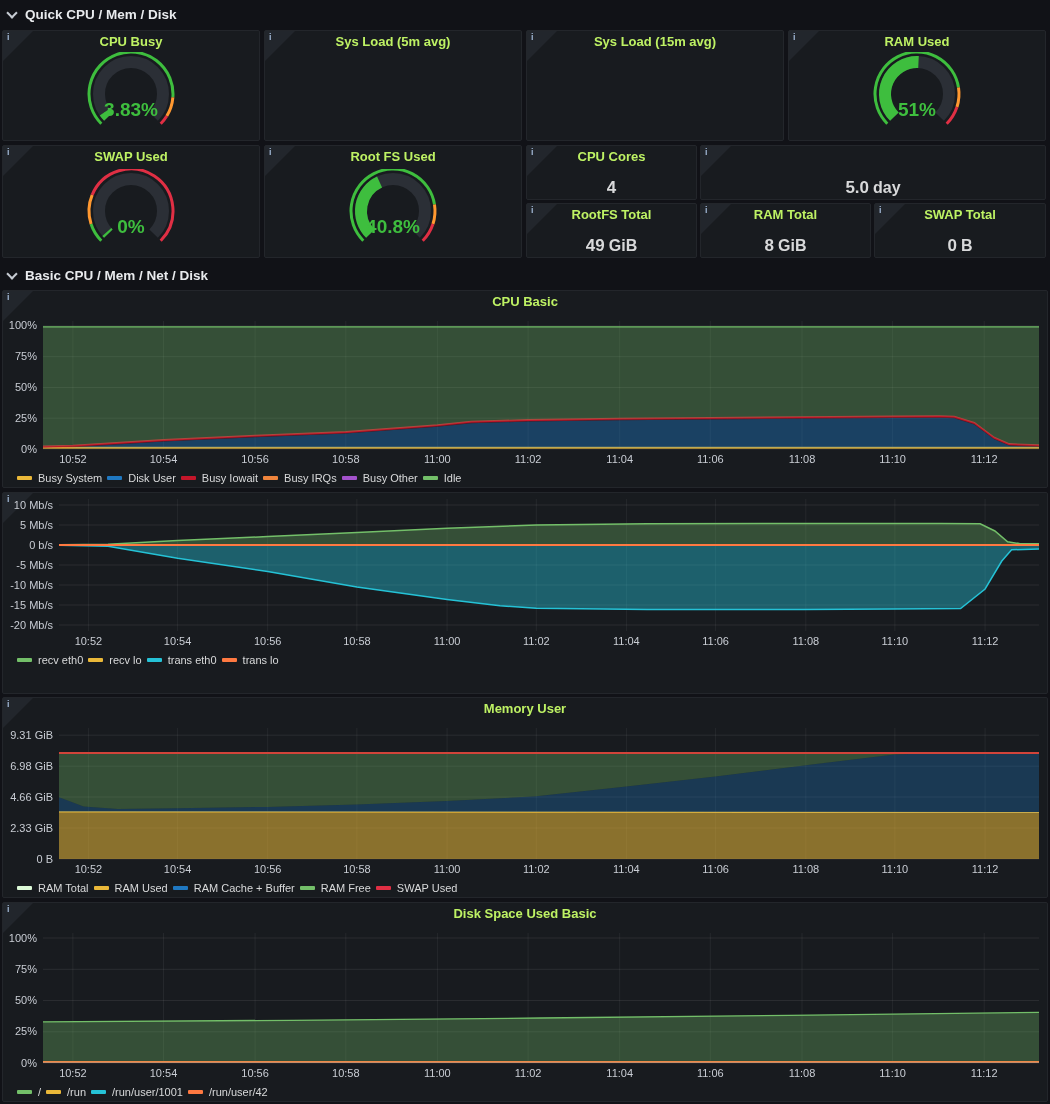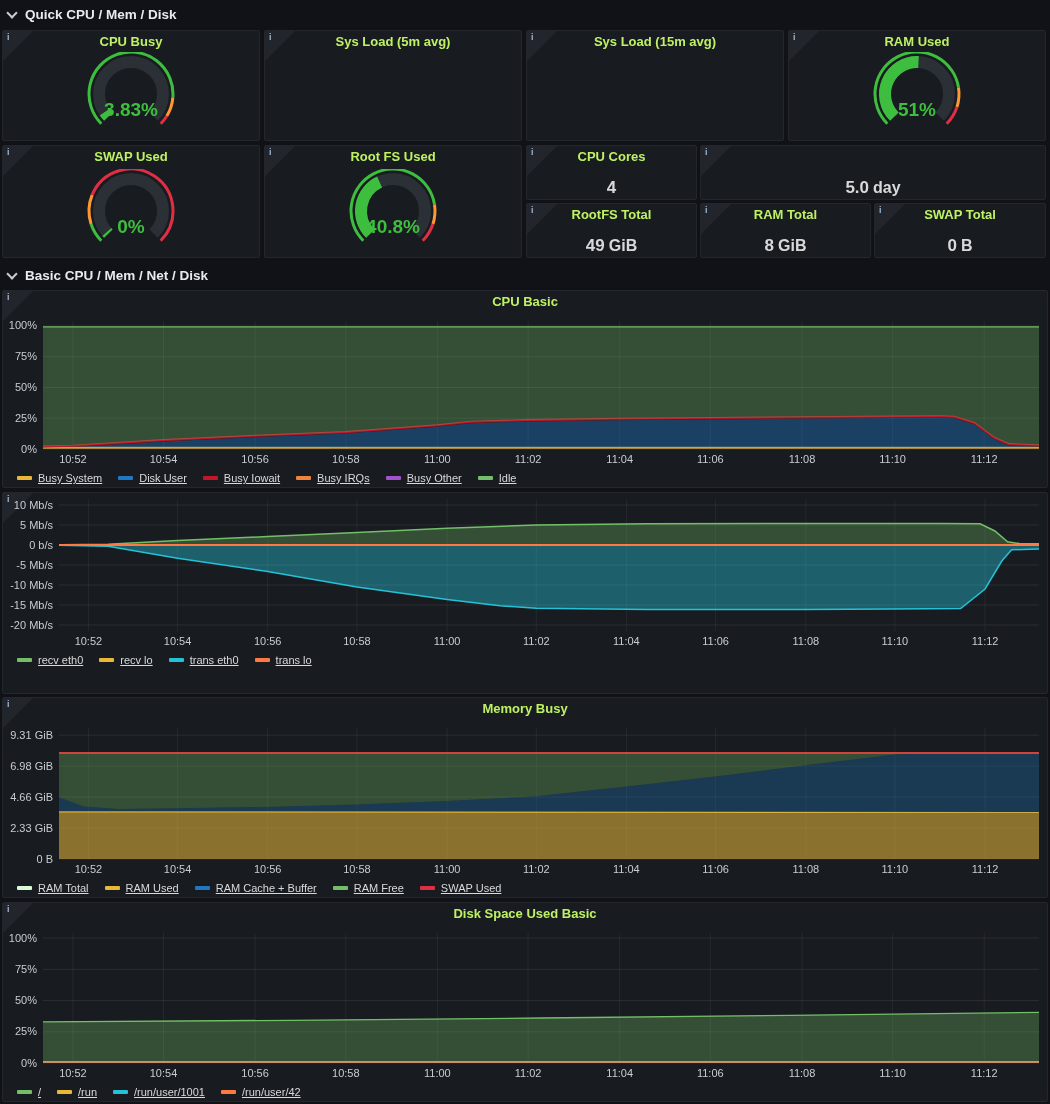--- a/index.html
+++ b/index.html
@@ -14,22 +14,22 @@
   .ptitle{height:24px;line-height:22px;text-align:center;color:#bef264;font-size:13px;font-weight:bold;
           white-space:nowrap;overflow:hidden;}
   .gauge{position:absolute;top:24px;left:0;right:0;bottom:0;display:flex;align-items:flex-end;justify-content:center;}
   .gval{font-size:19px;font-weight:bold;}
   .statv{position:absolute;top:22px;left:0;right:0;bottom:0;display:flex;align-items:baseline;justify-content:center;
          color:#D8D9DA;font-weight:bold;padding-top:10px;}
   .statv .sv{font-size:17px;}
   .statv .su{font-size:16px;margin-left:4px;}
   .chart{position:relative;width:100%;}
   svg text.tick{font-size:11px;fill:#C9CDD4;font-family:"Liberation Sans",sans-serif;}
-  .legend{display:flex;align-items:center;gap:16px;padding-left:14px;height:22px;
-          color:#D8D9DA;font-size:11px;white-space:nowrap;text-decoration:underline;}
+  .legend{display:flex;align-items:center;gap:5px;padding-left:14px;height:22px;
+          color:#D8D9DA;font-size:11px;white-space:nowrap;}
   .legend .li{display:inline-flex;align-items:center;cursor:pointer;}
   .legend .sw{display:inline-block;width:15px;height:4px;border-radius:1px;margin-right:6px;}
 </style>
 </head>
 <body>
 
 <div id="root">
 
   <div class="section" style="top:2px">
     <span class="chev"></span>
@@ -306,21 +306,21 @@
           <span class="sw" style="background:#FF7941"></span>
           <span>trans lo</span>
         </span>
       </div>
   </div>
 
   <div class="panel" style="left:2px;top:697px;width:1046px;height:201px">
     <div class="corner">
         <span class="iglyph">i</span>
       </div>
-    <div class="ptitle">Memory Busy</div>
+    <div class="ptitle">Memory User</div>
     <div class="chart" style="height:155px"><svg width="1044" height="155">
           <line x1="56" y1="13.2" x2="1036" y2="13.2" stroke="rgba(255,255,255,0.08)"></line>
           <text x="50" y="16.7" text-anchor="end" class="tick">9.31 GiB</text>
           <line x1="56" y1="44.2" x2="1036" y2="44.2" stroke="rgba(255,255,255,0.08)"></line>
           <text x="50" y="47.7" text-anchor="end" class="tick">6.98 GiB</text>
           <line x1="56" y1="75.0" x2="1036" y2="75.0" stroke="rgba(255,255,255,0.08)"></line>
           <text x="50" y="78.5" text-anchor="end" class="tick">4.66 GiB</text>
           <line x1="56" y1="106.0" x2="1036" y2="106.0" stroke="rgba(255,255,255,0.08)"></line>
           <text x="50" y="109.5" text-anchor="end" class="tick">2.33 GiB</text>
           <line x1="56" y1="137.0" x2="1036" y2="137.0" stroke="rgba(255,255,255,0.08)"></line>

